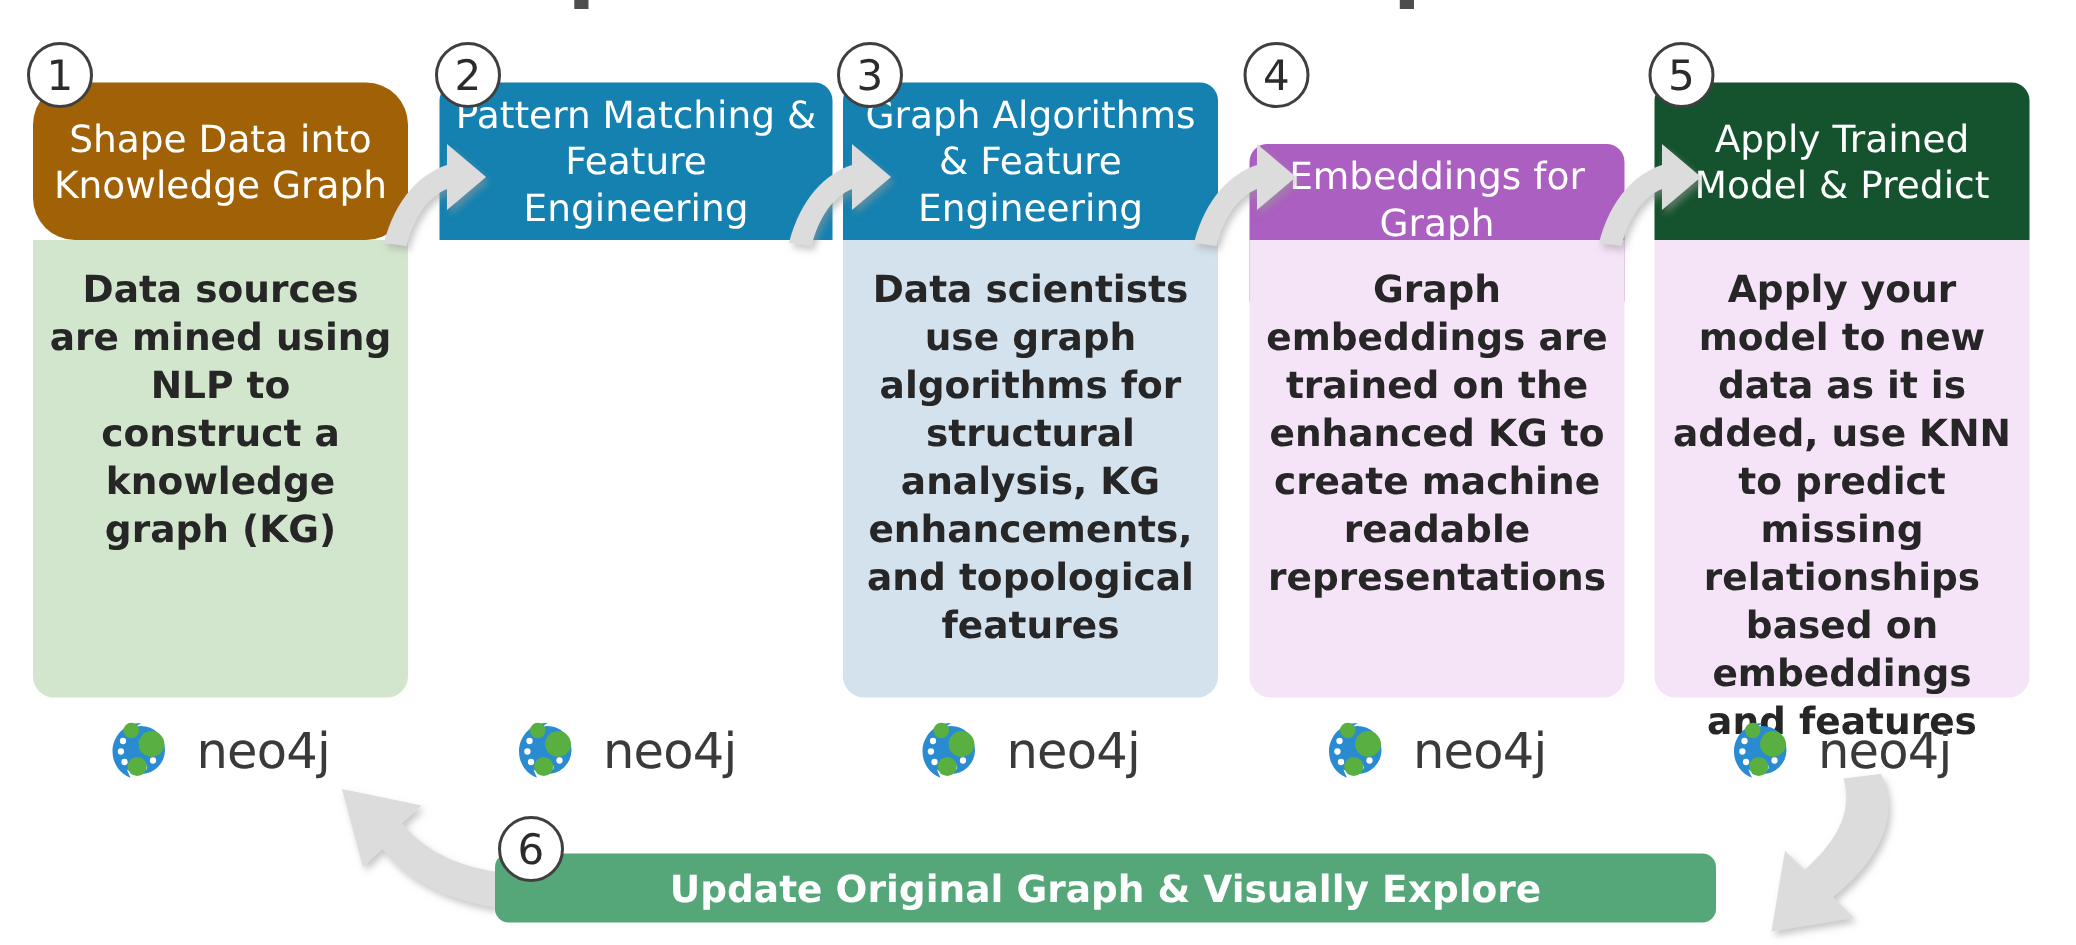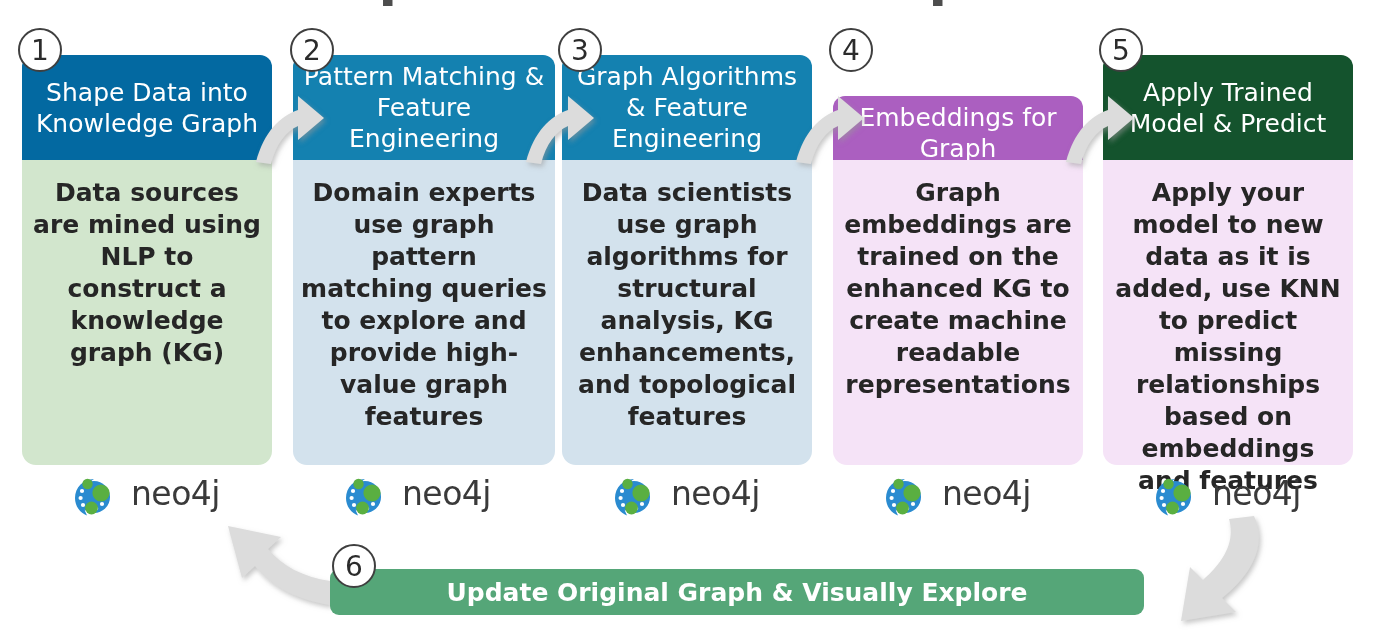--- a/index.html
+++ b/index.html
@@ -36,21 +36,21 @@
   .num{
     position:absolute;width:44px;height:44px;border-radius:50%;
     background:#ffffff;border:2.5px solid #3f3f3f;
     display:flex;align-items:center;justify-content:center;
     font-size:28px;color:#2b2b2b;z-index:6;box-sizing:border-box;
   }
 
   
   .logo{
     position:absolute;top:477px;width:250px;height:46px;
-    display:flex;justify-content:center;gap:17px;
+    display:flex;align-items:center;justify-content:center;gap:17px;
   }
   .logo svg{display:block;}
   .logo .wm{
     font-size:33px;color:#3a3a3a;letter-spacing:-0.5px;line-height:33px;
     font-family:"DejaVu Sans","Liberation Sans",sans-serif;
   }
 
   
   .botbar{
     position:absolute;left:330px;top:569px;width:814px;height:46px;
@@ -63,28 +63,27 @@
   .arrowlayer{position:absolute;left:0;top:0;width:1384px;height:630px;pointer-events:none;}
 </style>
 </head>
 <body>
 
 <div id="stage">
 
   <div class="title-clip">Graph Data Science Pipeline</div>
 
   <div class="card" style="left:22px;">
-    <div class="hd" style="background:#0369a1;">Shape Data into Knowledge Graph</div>
+    <div class="hd" style="background:#a16207;border-radius:28px;">Shape Data into Knowledge Graph</div>
     <div class="bd" style="background:#d2e6cd;">Data sources are mined using NLP to construct a knowledge graph (KG)</div>
   </div>
   <div class="num" style="left:18px;top:28px;">1</div>
 
   <div class="card" style="left:293px;padding-left:12px;">
     <div class="hd" style="background:#1481b0;">Pattern Matching &amp; Feature Engineering</div>
-    <div class="bd" style="background:#d3e2ed;">Domain experts use graph pattern matching queries to explore and provide high-value graph features</div>
   </div>
   <div class="num" style="left:290px;top:28px;">2</div>
 
   <div class="card" style="left:562px;">
     <div class="hd" style="background:#1481b0;">Graph Algorithms &amp; Feature Engineering</div>
     <div class="bd" style="background:#d3e2ed;">Data scientists use graph algorithms for structural analysis, KG enhancements, and topological features</div>
   </div>
   <div class="num" style="left:558px;top:28px;">3</div>
 
   <div class="card" style="left:833px;">

